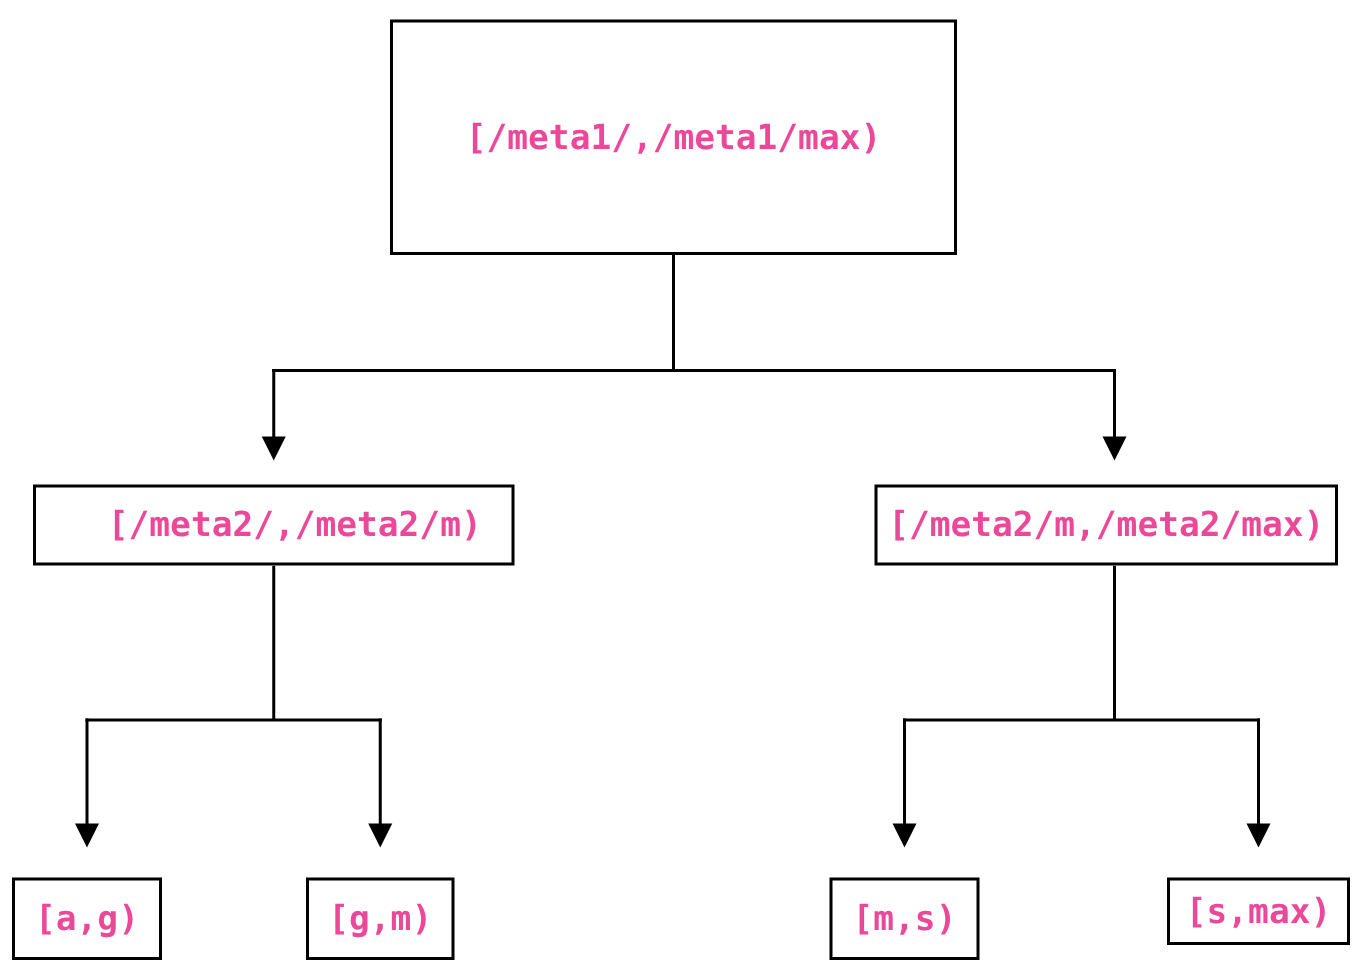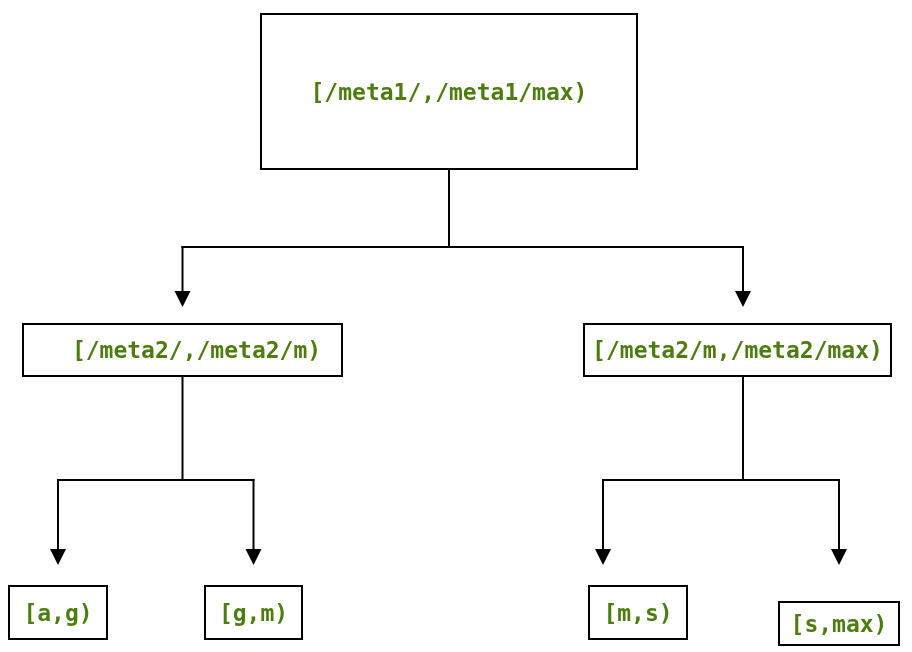--- a/index.html
+++ b/index.html
@@ -20,35 +20,35 @@
     left: 0;
     top: 0;
     width: 912px;
     height: 652px;
   }
   .node {
     position: absolute;
     box-sizing: border-box;
     border: 2px solid #000000;
     background: #ffffff;
-    color: #4d7c0f;
+    color: #ec4899;
     display: flex;
     align-items: center;
     justify-content: center;
     font-weight: bold;
     font-size: 23px;
     white-space: nowrap;
   }
   .node-root   { left: 260px; top: 13px;  width: 378px; height: 157px; }
   .node-l1-a   { left: 22px;  top: 323px; width: 321px; height: 54px; padding-left: 28px; }
   .node-l1-b   { left: 583px; top: 323px; width: 309px; height: 54px; }
   .node-leaf-1 { left: 8px;   top: 585px; width: 100px; height: 55px; }
   .node-leaf-2 { left: 204px; top: 585px; width: 99px;  height: 55px; }
-  .node-leaf-3 { left: 553px; top: 585px; width: 100px; height: 55px; margin-left: 35px; }
-  .node-leaf-4 { left: 778px; top: 585px; width: 122px; height: 45px; margin-top: 16px; }
+  .node-leaf-3 { left: 553px; top: 585px; width: 100px; height: 55px; }
+  .node-leaf-4 { left: 778px; top: 585px; width: 122px; height: 45px; }
 </style>
 </head>
 <body>
 
 <div class="canvas">
 
   <svg class="edges" width="912" height="652" viewBox="0 0 912 652" xmlns="http://www.w3.org/2000/svg">
     <g stroke="#000000" stroke-width="2" fill="none">
       <path d="M449,170 V247"></path>
       <path d="M181.5,247 H744"></path>

